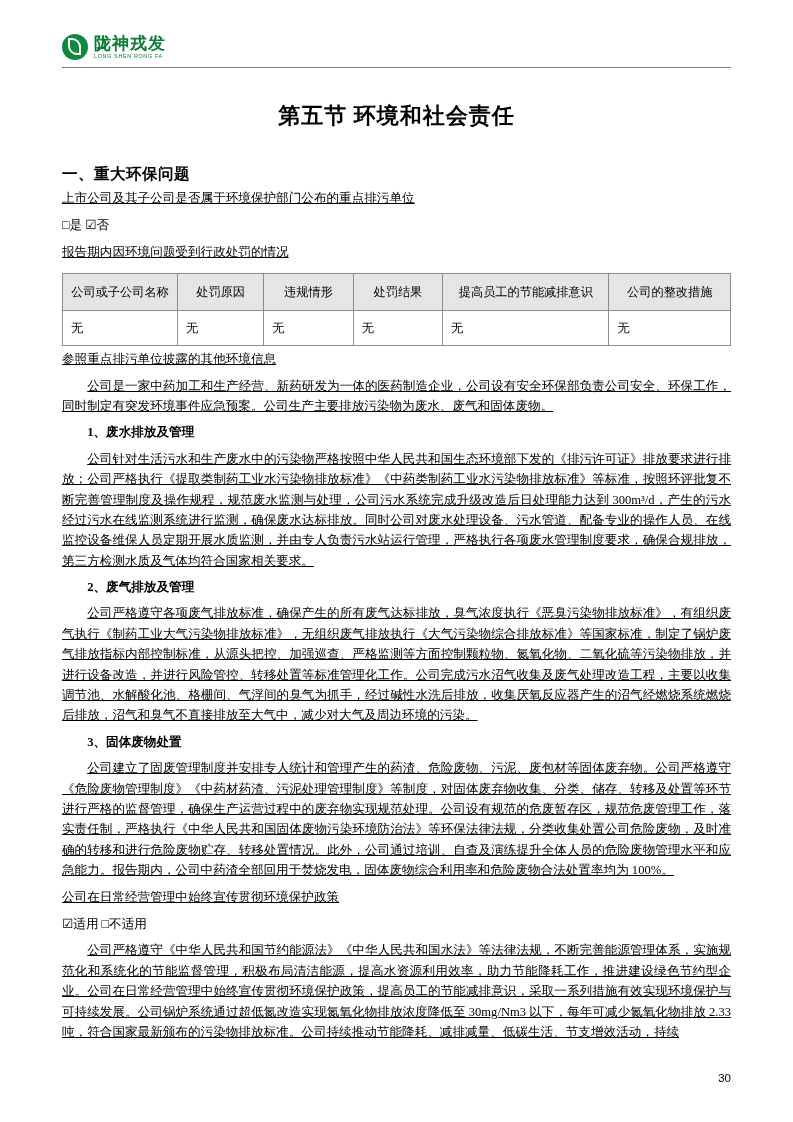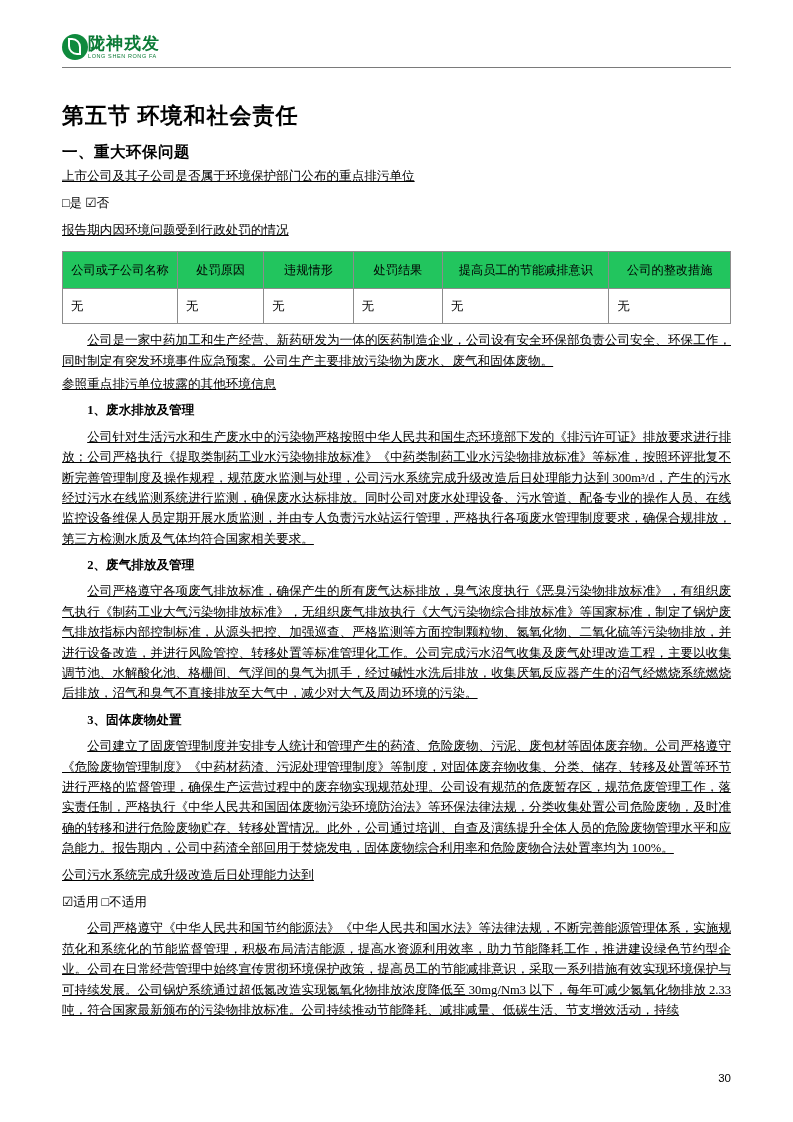--- a/index.html
+++ b/index.html
@@ -24,20 +24,21 @@
   .doc-header {
     display: flex;
     align-items: center;
     justify-content: space-between;
     border-bottom: 1px solid #7a7a7a;
     padding-bottom: 7px;
   }
   .logo-wrap {
     display: flex;
     align-items: center;
+    gap: 6px;
   }
   .logo-mark {
     width: 26px;
     height: 26px;
     border-radius: 50%;
     background: #0f8a3d;
     position: relative;
     flex: none;
   }
   .logo-mark:after {
@@ -72,30 +73,30 @@
   }
   .header-title {
     font-family: "Liberation Sans", sans-serif;
     font-size: 11.5px;
     color: #000;
     letter-spacing: 0.2px;
   }
 
   
   .section-title {
-    text-align: left;
+    text-align: center;
     font-size: 22px;
     font-weight: bold;
     margin: 33px 0 0 0;
     letter-spacing: 1px;
   }
   .heading-1 {
     font-size: 15.5px;
     font-weight: bold;
-    margin: 11px 0 0 0;
+    margin: 33px 0 0 0;
     letter-spacing: 0.5px;
   }
 
   
   .para {
     font-size: 12.6px;
     line-height: 1.62;
     margin: 3px 0 0 0;
     text-align: justify;
     text-decoration: underline;
@@ -134,21 +135,21 @@
   }
   table.penalty th,
   table.penalty td {
     border: 1px solid #8c8c8c;
     font-size: 12.2px;
     padding: 8px 6px;
     text-align: center;
     font-weight: normal;
   }
   table.penalty thead th {
-    background: #22c55e;
+    background: #e5e5e5;
     height: 20px;
   }
   table.penalty tbody td {
     text-align: left;
     padding-left: 8px;
     height: 18px;
   }
 
   
   .page-number {
@@ -203,35 +204,35 @@
         <td>无</td>
         <td>无</td>
         <td>无</td>
         <td>无</td>
         <td>无</td>
         <td>无</td>
       </tr>
     </tbody>
   </table>
 
+  <div class="para">参照重点排污单位披露的其他环境信息</div>
+
   <div class="para indent tight">公司是一家中药加工和生产经营、新药研发为一体的医药制造企业，公司设有安全环保部负责公司安全、环保工作，同时制定有突发环境事件应急预案。公司生产主要排放污染物为废水、废气和固体废物。</div>
-
-  <div class="para">参照重点排污单位披露的其他环境信息</div>
 
   <div class="listhead">1、废水排放及管理</div>
   <div class="para indent tight">公司针对生活污水和生产废水中的污染物严格按照中华人民共和国生态环境部下发的《排污许可证》排放要求进行排放；公司严格执行《提取类制药工业水污染物排放标准》《中药类制药工业水污染物排放标准》等标准，按照环评批复不断完善管理制度及操作规程，规范废水监测与处理，公司污水系统完成升级改造后日处理能力达到 300m³/d，产生的污水经过污水在线监测系统进行监测，确保废水达标排放。同时公司对废水处理设备、污水管道、配备专业的操作人员、在线监控设备维保人员定期开展水质监测，并由专人负责污水站运行管理，严格执行各项废水管理制度要求，确保合规排放，第三方检测水质及气体均符合国家相关要求。</div>
 
   <div class="listhead">2、废气排放及管理</div>
   <div class="para indent tight">公司严格遵守各项废气排放标准，确保产生的所有废气达标排放，臭气浓度执行《恶臭污染物排放标准》，有组织废气执行《制药工业大气污染物排放标准》，无组织废气排放执行《大气污染物综合排放标准》等国家标准，制定了锅炉废气排放指标内部控制标准，从源头把控、加强巡查、严格监测等方面控制颗粒物、氮氧化物、二氧化硫等污染物排放，并进行设备改造，并进行风险管控、转移处置等标准管理化工作。公司完成污水沼气收集及废气处理改造工程，主要以收集调节池、水解酸化池、格栅间、气浮间的臭气为抓手，经过碱性水洗后排放，收集厌氧反应器产生的沼气经燃烧系统燃烧后排放，沼气和臭气不直接排放至大气中，减少对大气及周边环境的污染。</div>
 
   <div class="listhead">3、固体废物处置</div>
   <div class="para indent tight">公司建立了固废管理制度并安排专人统计和管理产生的药渣、危险废物、污泥、废包材等固体废弃物。公司严格遵守《危险废物管理制度》《中药材药渣、污泥处理管理制度》等制度，对固体废弃物收集、分类、储存、转移及处置等环节进行严格的监督管理，确保生产运营过程中的废弃物实现规范处理。公司设有规范的危废暂存区，规范危废管理工作，落实责任制，严格执行《中华人民共和国固体废物污染环境防治法》等环保法律法规，分类收集处置公司危险废物，及时准确的转移和进行危险废物贮存、转移处置情况。此外，公司通过培训、自查及演练提升全体人员的危险废物管理水平和应急能力。报告期内，公司中药渣全部回用于焚烧发电，固体废物综合利用率和危险废物合法处置率均为 100%。</div>
 
 
-  <div class="para tight">公司污水系统完成升级改造后日处理能力达到</div>
+  <div class="para tight">公司在日常经营管理中始终宣传贯彻环境保护政策</div>
 
   <div class="checkline">
     <span class="cb gap-right">☑适用</span><span class="cb">□不适用</span>
   </div>
 
   <div class="para indent tight">公司严格遵守《中华人民共和国节约能源法》《中华人民共和国水法》等法律法规，不断完善能源管理体系，实施规范化和系统化的节能监督管理，积极布局清洁能源，提高水资源利用效率，助力节能降耗工作，推进建设绿色节约型企业。公司在日常经营管理中始终宣传贯彻环境保护政策，提高员工的节能减排意识，采取一系列措施有效实现环境保护与可持续发展。公司锅炉系统通过超低氮改造实现氮氧化物排放浓度降低至 30mg/Nm3 以下，每年可减少氮氧化物排放 2.33 吨，符合国家最新颁布的污染物排放标准。公司持续推动节能降耗、减排减量、低碳生活、节支增效活动，持续</div>
 
   <div class="page-number">30</div>
 
 </div>

